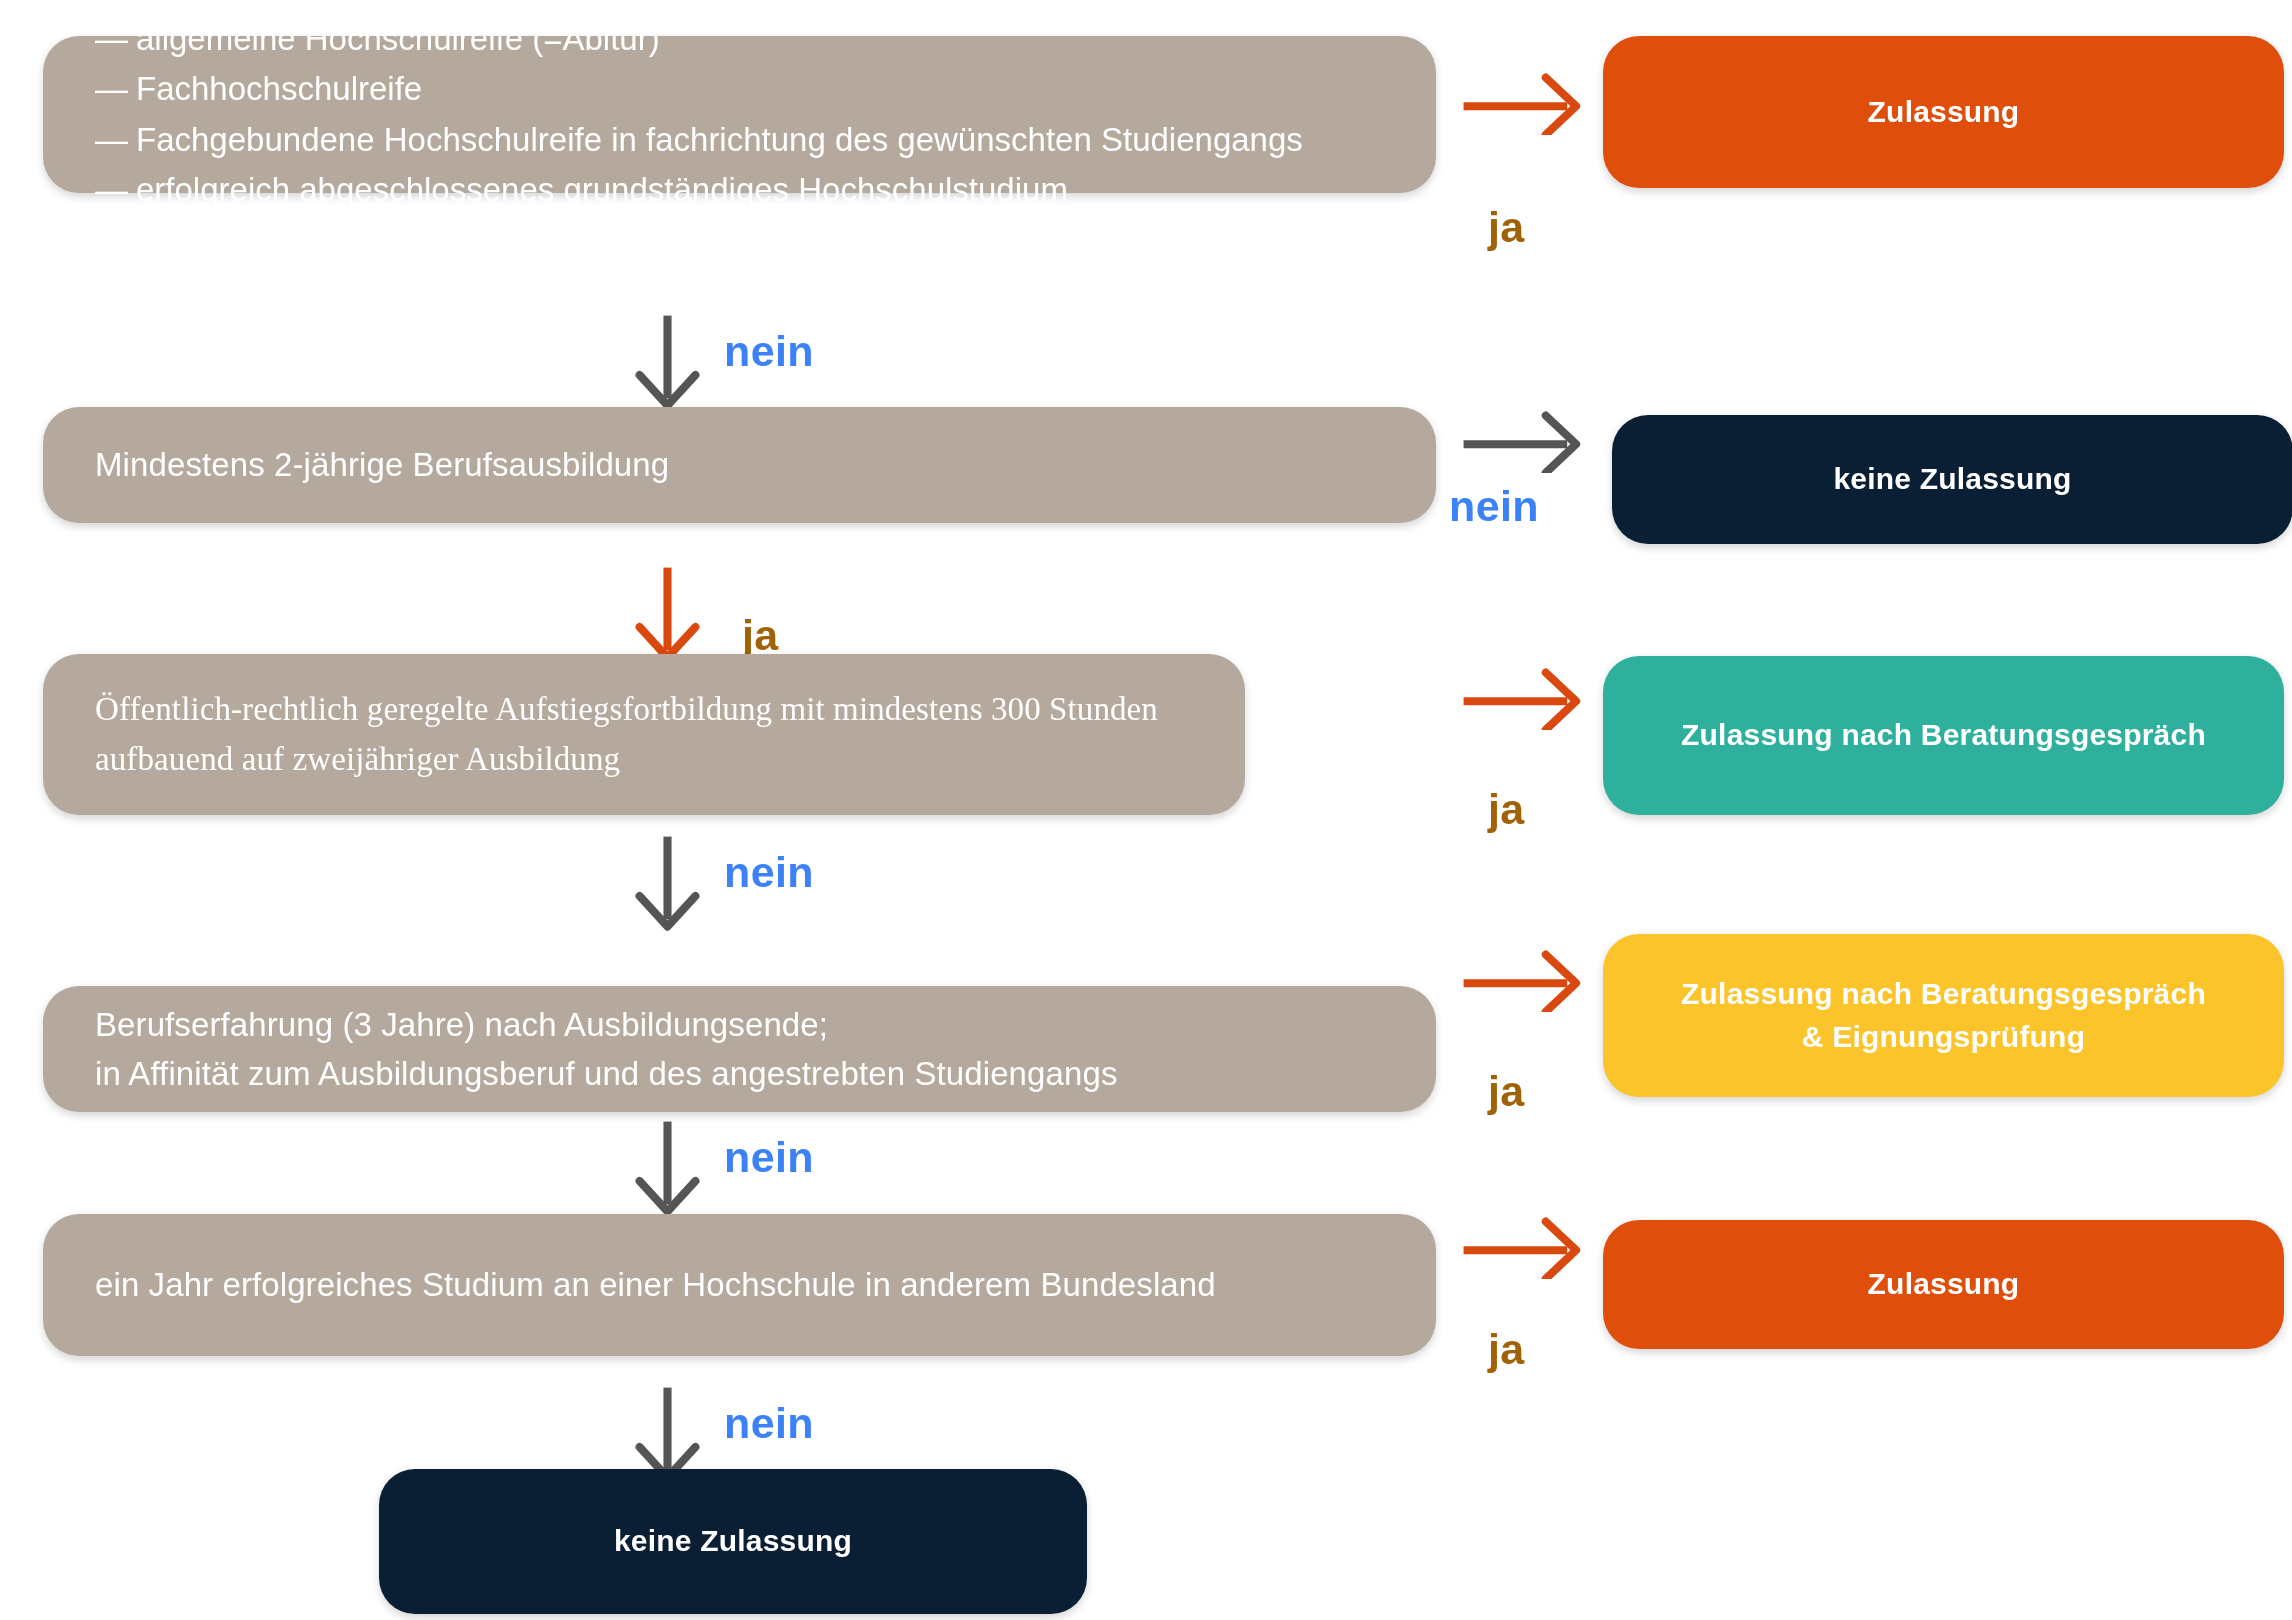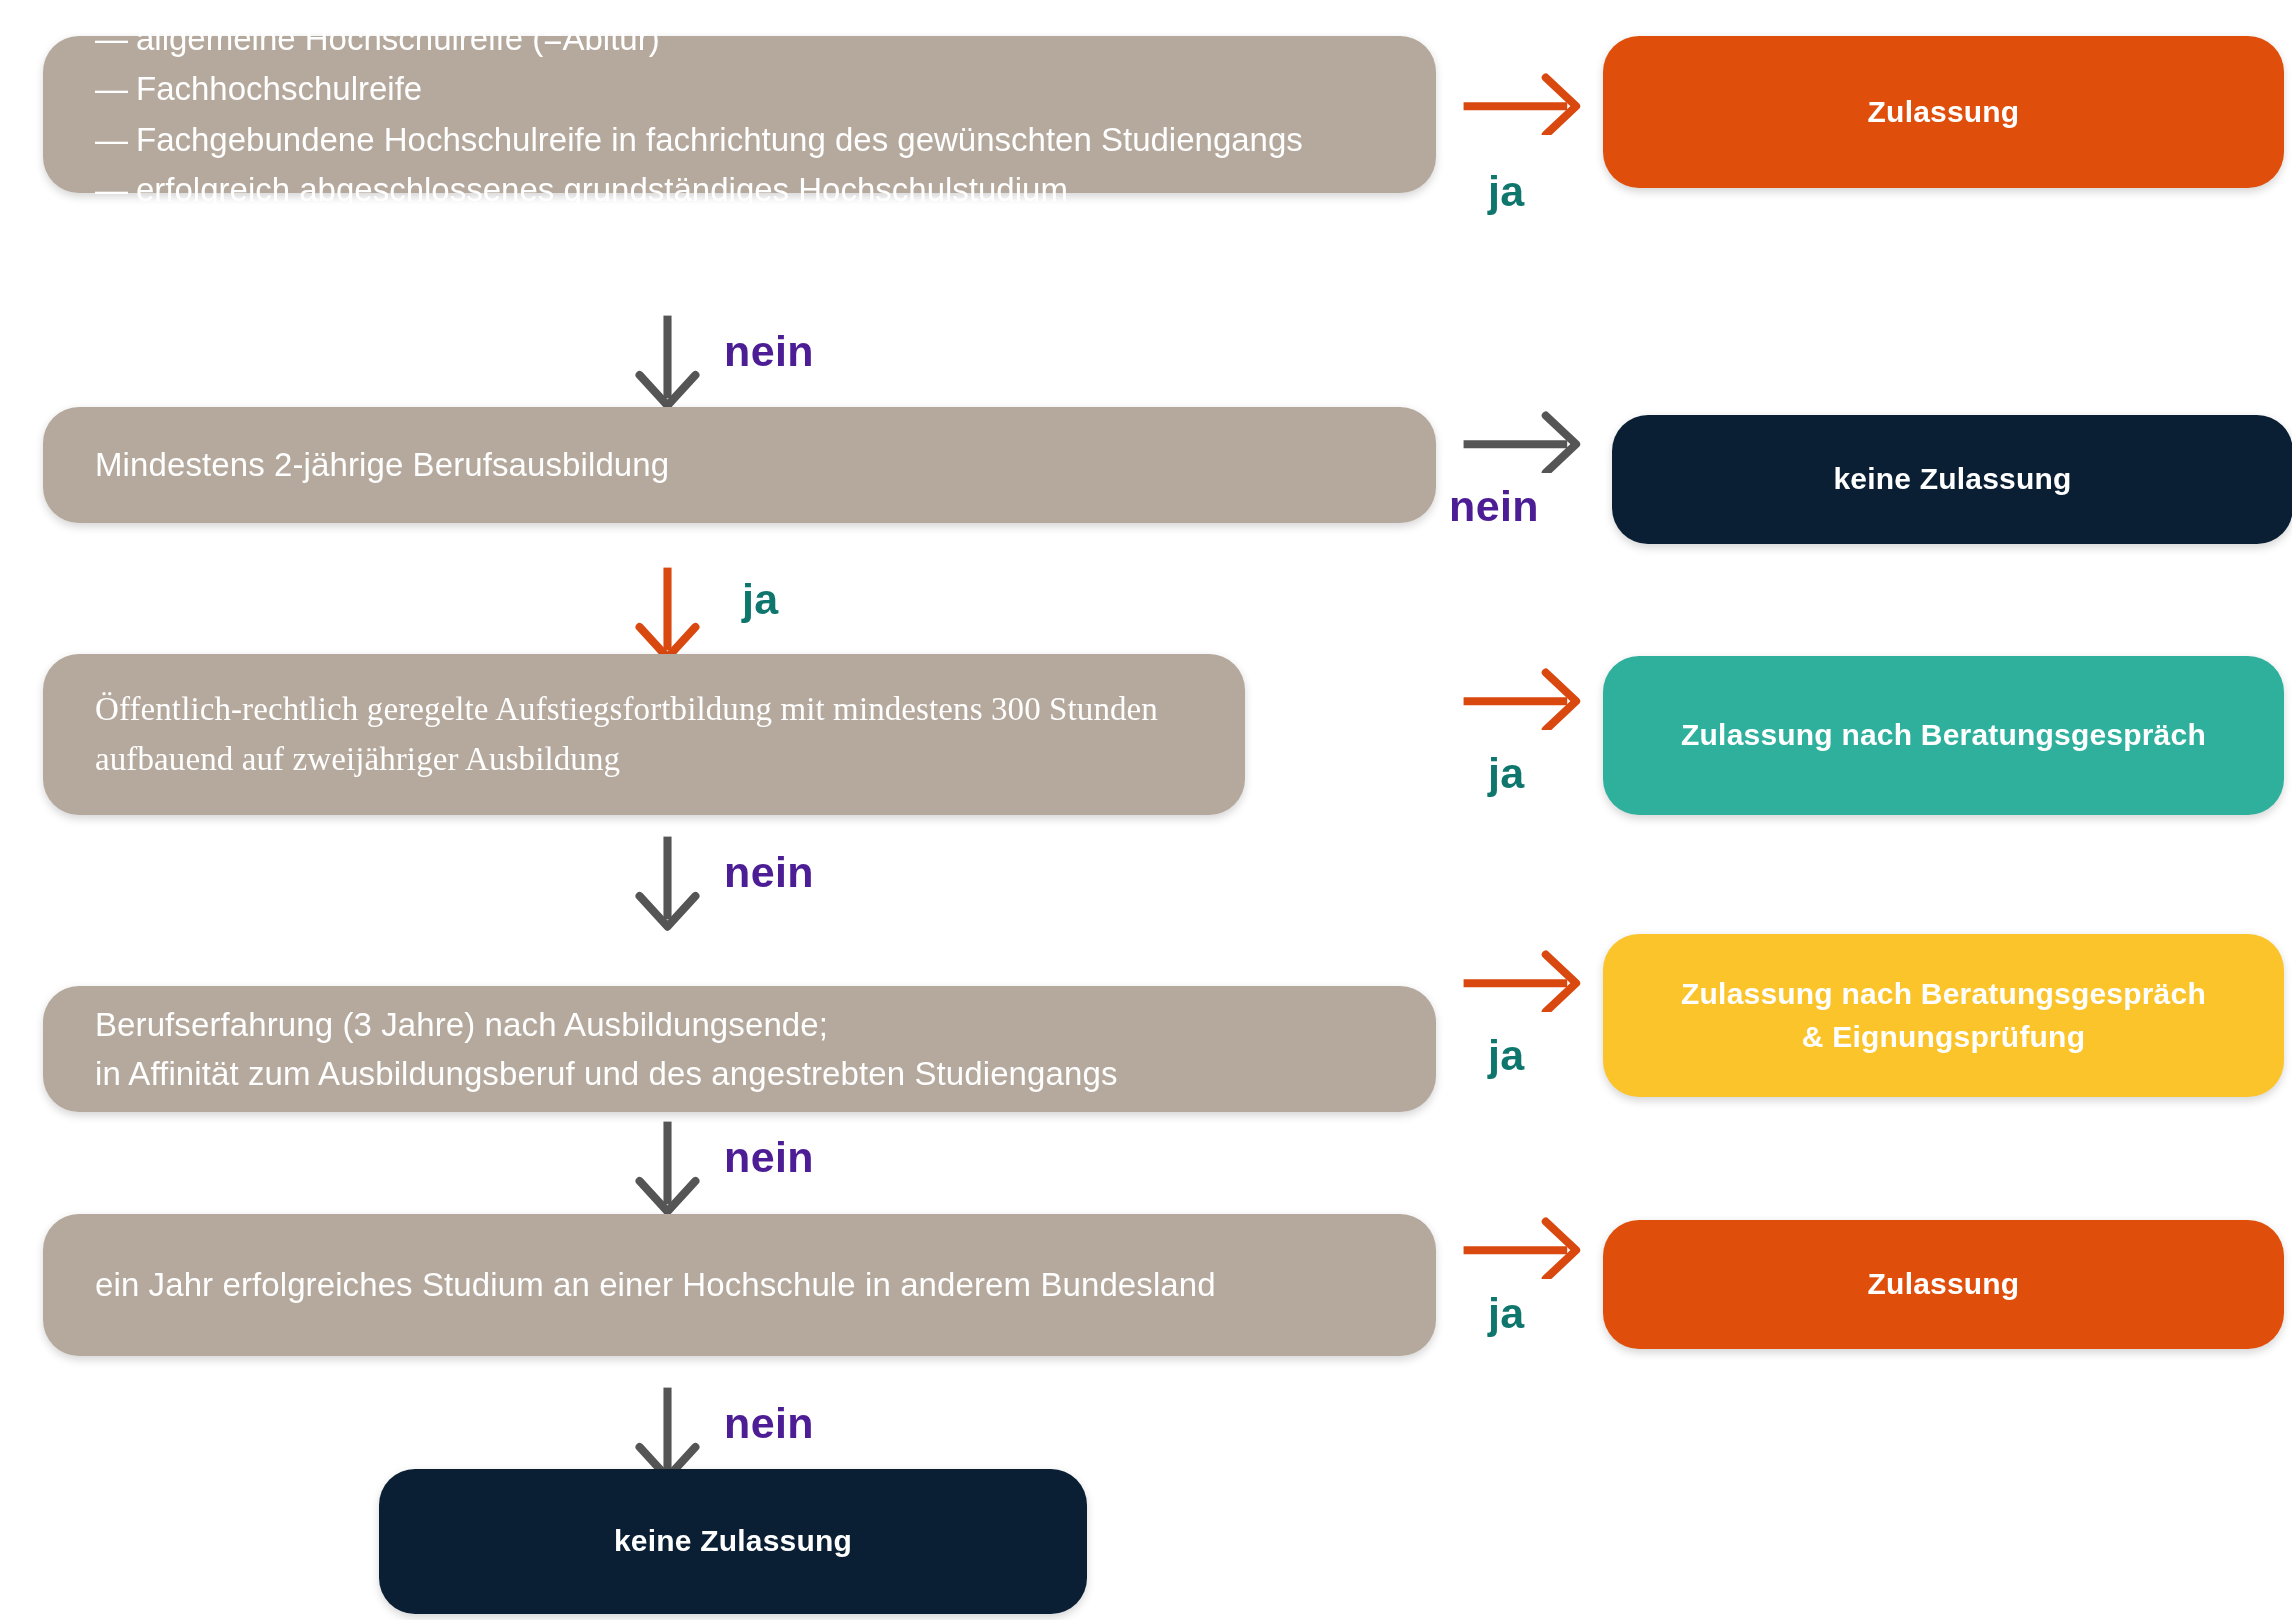--- a/index.html
+++ b/index.html
@@ -71,22 +71,22 @@
   }
 
   
   .arrow-label {
     position: absolute;
     font-size: 43px;
     font-weight: 700;
     letter-spacing: 0.4px;
     line-height: 1;
   }
-  .arrow-label.ja   { color: #0f766e; }
-  .arrow-label.nein { color: #4c1d95; }
+  .arrow-label.ja   { color: #a16207; margin-top: 36px; }
+  .arrow-label.nein { color: #3b82f6; }
 
   .arrow-svg { position: absolute; }
 </style>
 </head>
 <body>
 
 <div id="stage">
 
   <div class="box cond" style="left:43px; top:36px; width:1393px; height:157px;">
     <ul class="cond-list">

